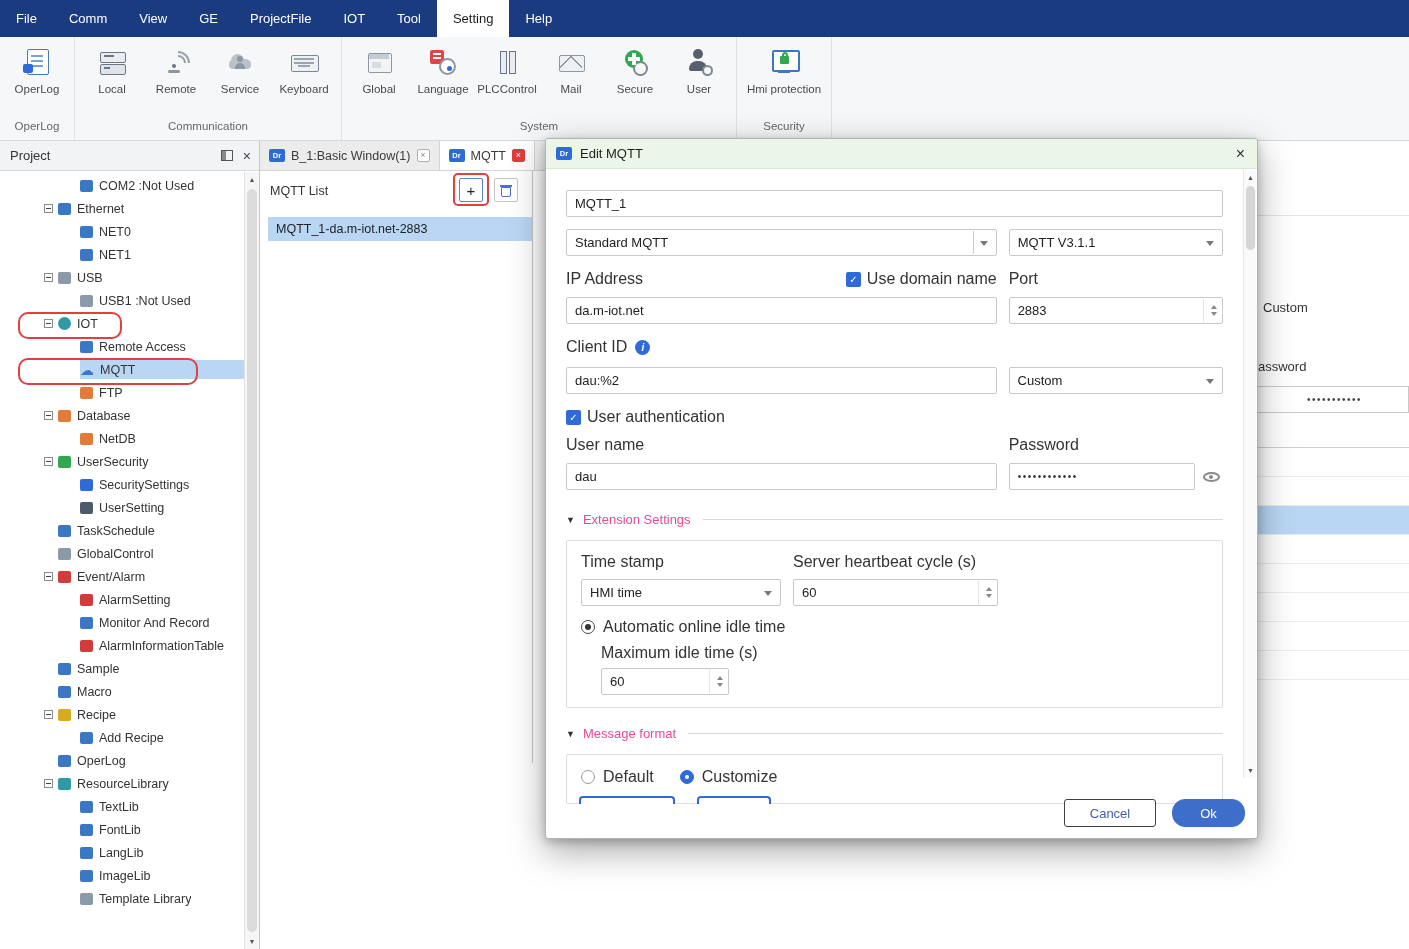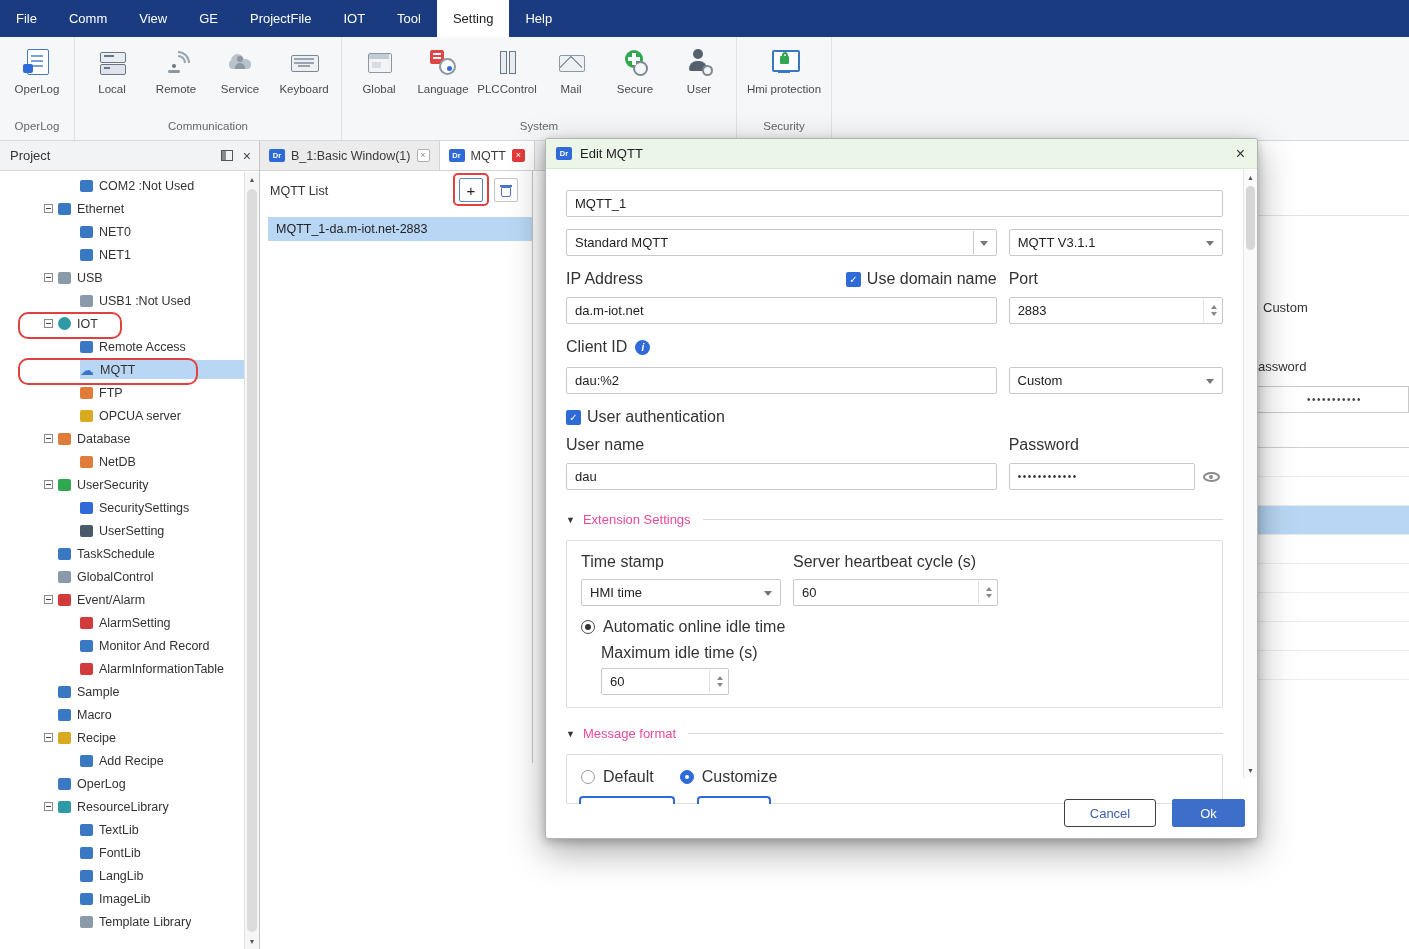--- a/index.html
+++ b/index.html
@@ -192,21 +192,21 @@
   .ecol1 { width:212px; flex:0 0 auto; }
   .w200 { width:200px; } .w205 { width:205px; } .w128 { width:128px; }
 
   .msgbox { position:relative; height:50px; padding:13px 14px; }
   .cutbar { position:absolute; bottom:-1px; height:8px; border:2px solid #2f6bd8; border-bottom:none; border-radius:4px 4px 0 0; background:#fff; }
   .cutbar.b1 { left:12px; width:96px; }
   .cutbar.b2 { left:130px; width:74px; }
 
   .dlg-footer { position:absolute; right:12px; bottom:11px; display:flex; gap:16px; }
   .btn-cancel { width:92px; height:28px; border:1px solid #404040; border-radius:3px; color:#3f5fae; background:#fff; font-size:13px; display:flex; align-items:center; justify-content:center; }
-  .btn-ok { width:73px; height:28px; border:1px solid #3d6ec9; border-radius:2px; color:#fff; background:#3d6ec9; font-size:13px; display:flex; align-items:center; justify-content:center; }
+  .btn-ok { width:73px; height:28px; border:1px solid #3d6ec9; border-radius:13px; color:#fff; background:#3d6ec9; font-size:13px; display:flex; align-items:center; justify-content:center; }
 </style>
 </head>
 <body>
 
 <div id="screen">
 
   <div id="menubar">
       <div class="menu-item">File</div>
       <div class="menu-item">Comm</div>
       <div class="menu-item">View</div>
@@ -389,26 +389,20 @@
             <span class="ti glyph" style="color: rgb(59, 120, 195);">☁</span>
             <span class="tlabel">MQTT</span>
           </span>
         </div>
         <div class="tree-row lvl2">
           <span class="trc">
             <span class="ti" style="background: rgb(224, 123, 57);"></span>
             <span class="tlabel">FTP</span>
           </span>
         </div>
-        <div class="tree-row lvl2">
-          <span class="trc">
-            <span class="ti" style="background: rgb(217, 169, 31);"></span>
-            <span class="tlabel">OPCUA server</span>
-          </span>
-        </div>
         <div class="tree-row lvl1">
           <span class="exp"></span>
           <span class="trc">
             <span class="ti" style="background: rgb(224, 123, 57);"></span>
             <span class="tlabel">Database</span>
           </span>
         </div>
         <div class="tree-row lvl2">
           <span class="trc">
             <span class="ti" style="background: rgb(224, 123, 57);"></span>

